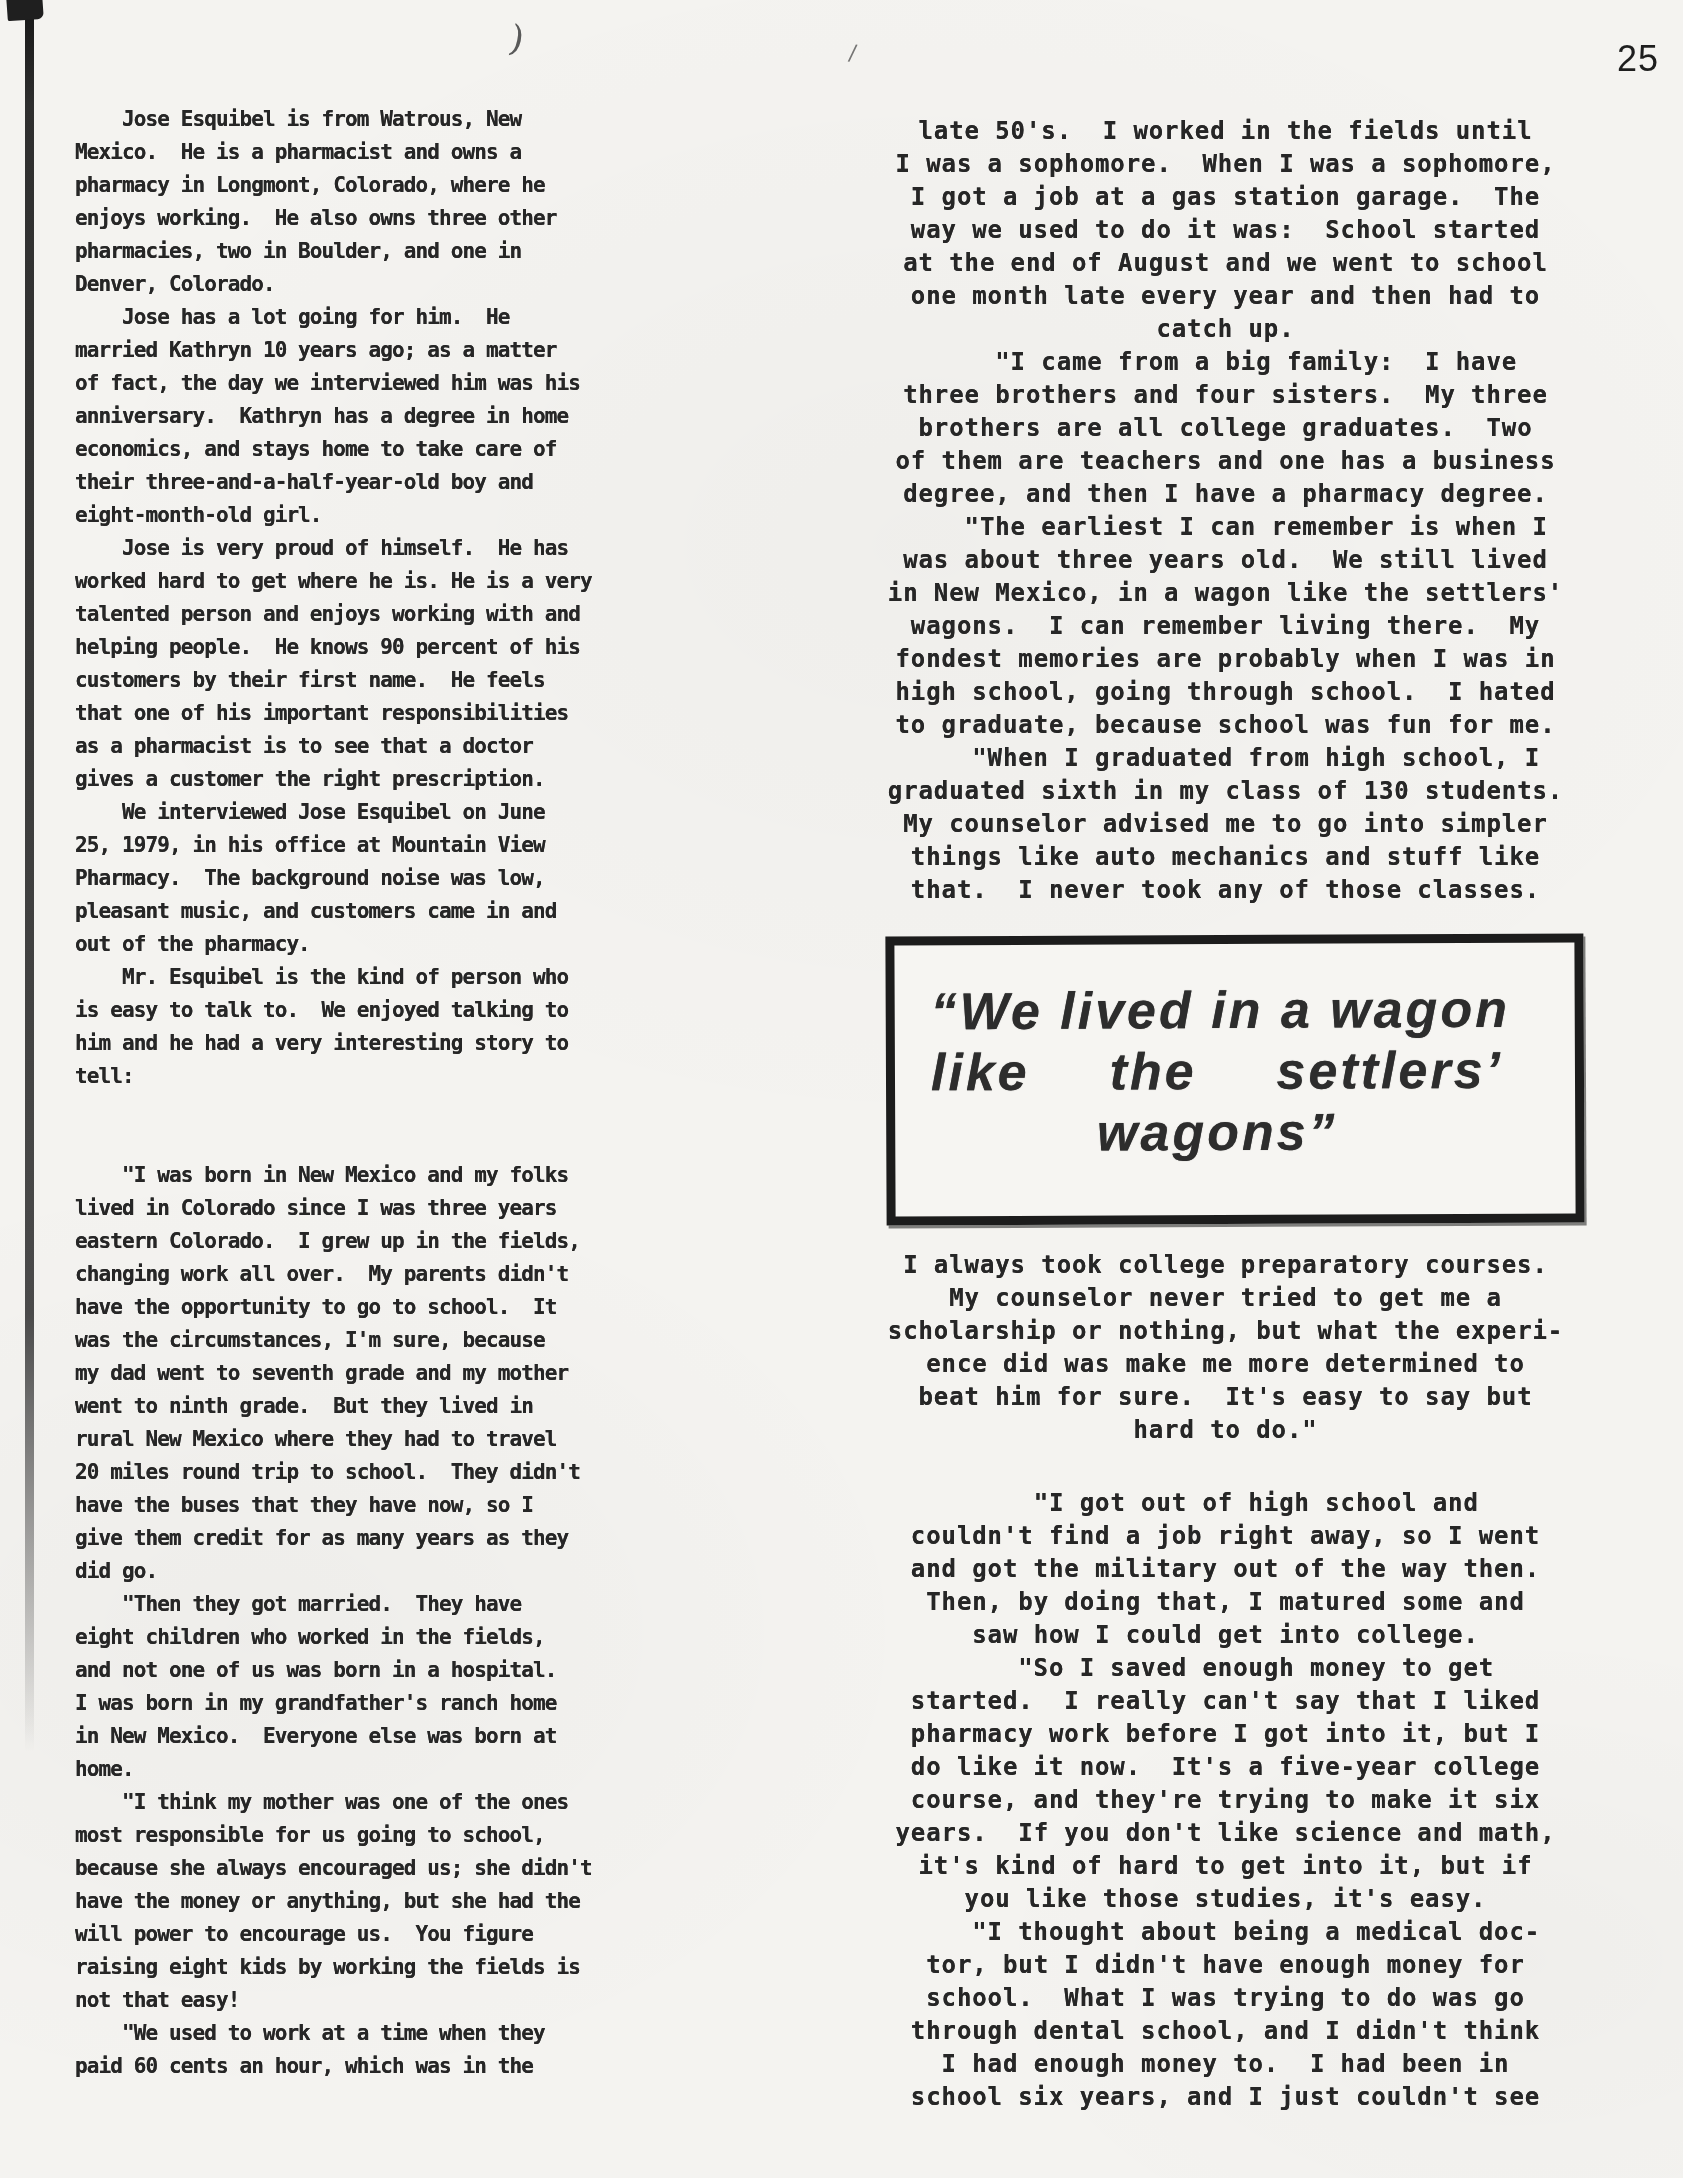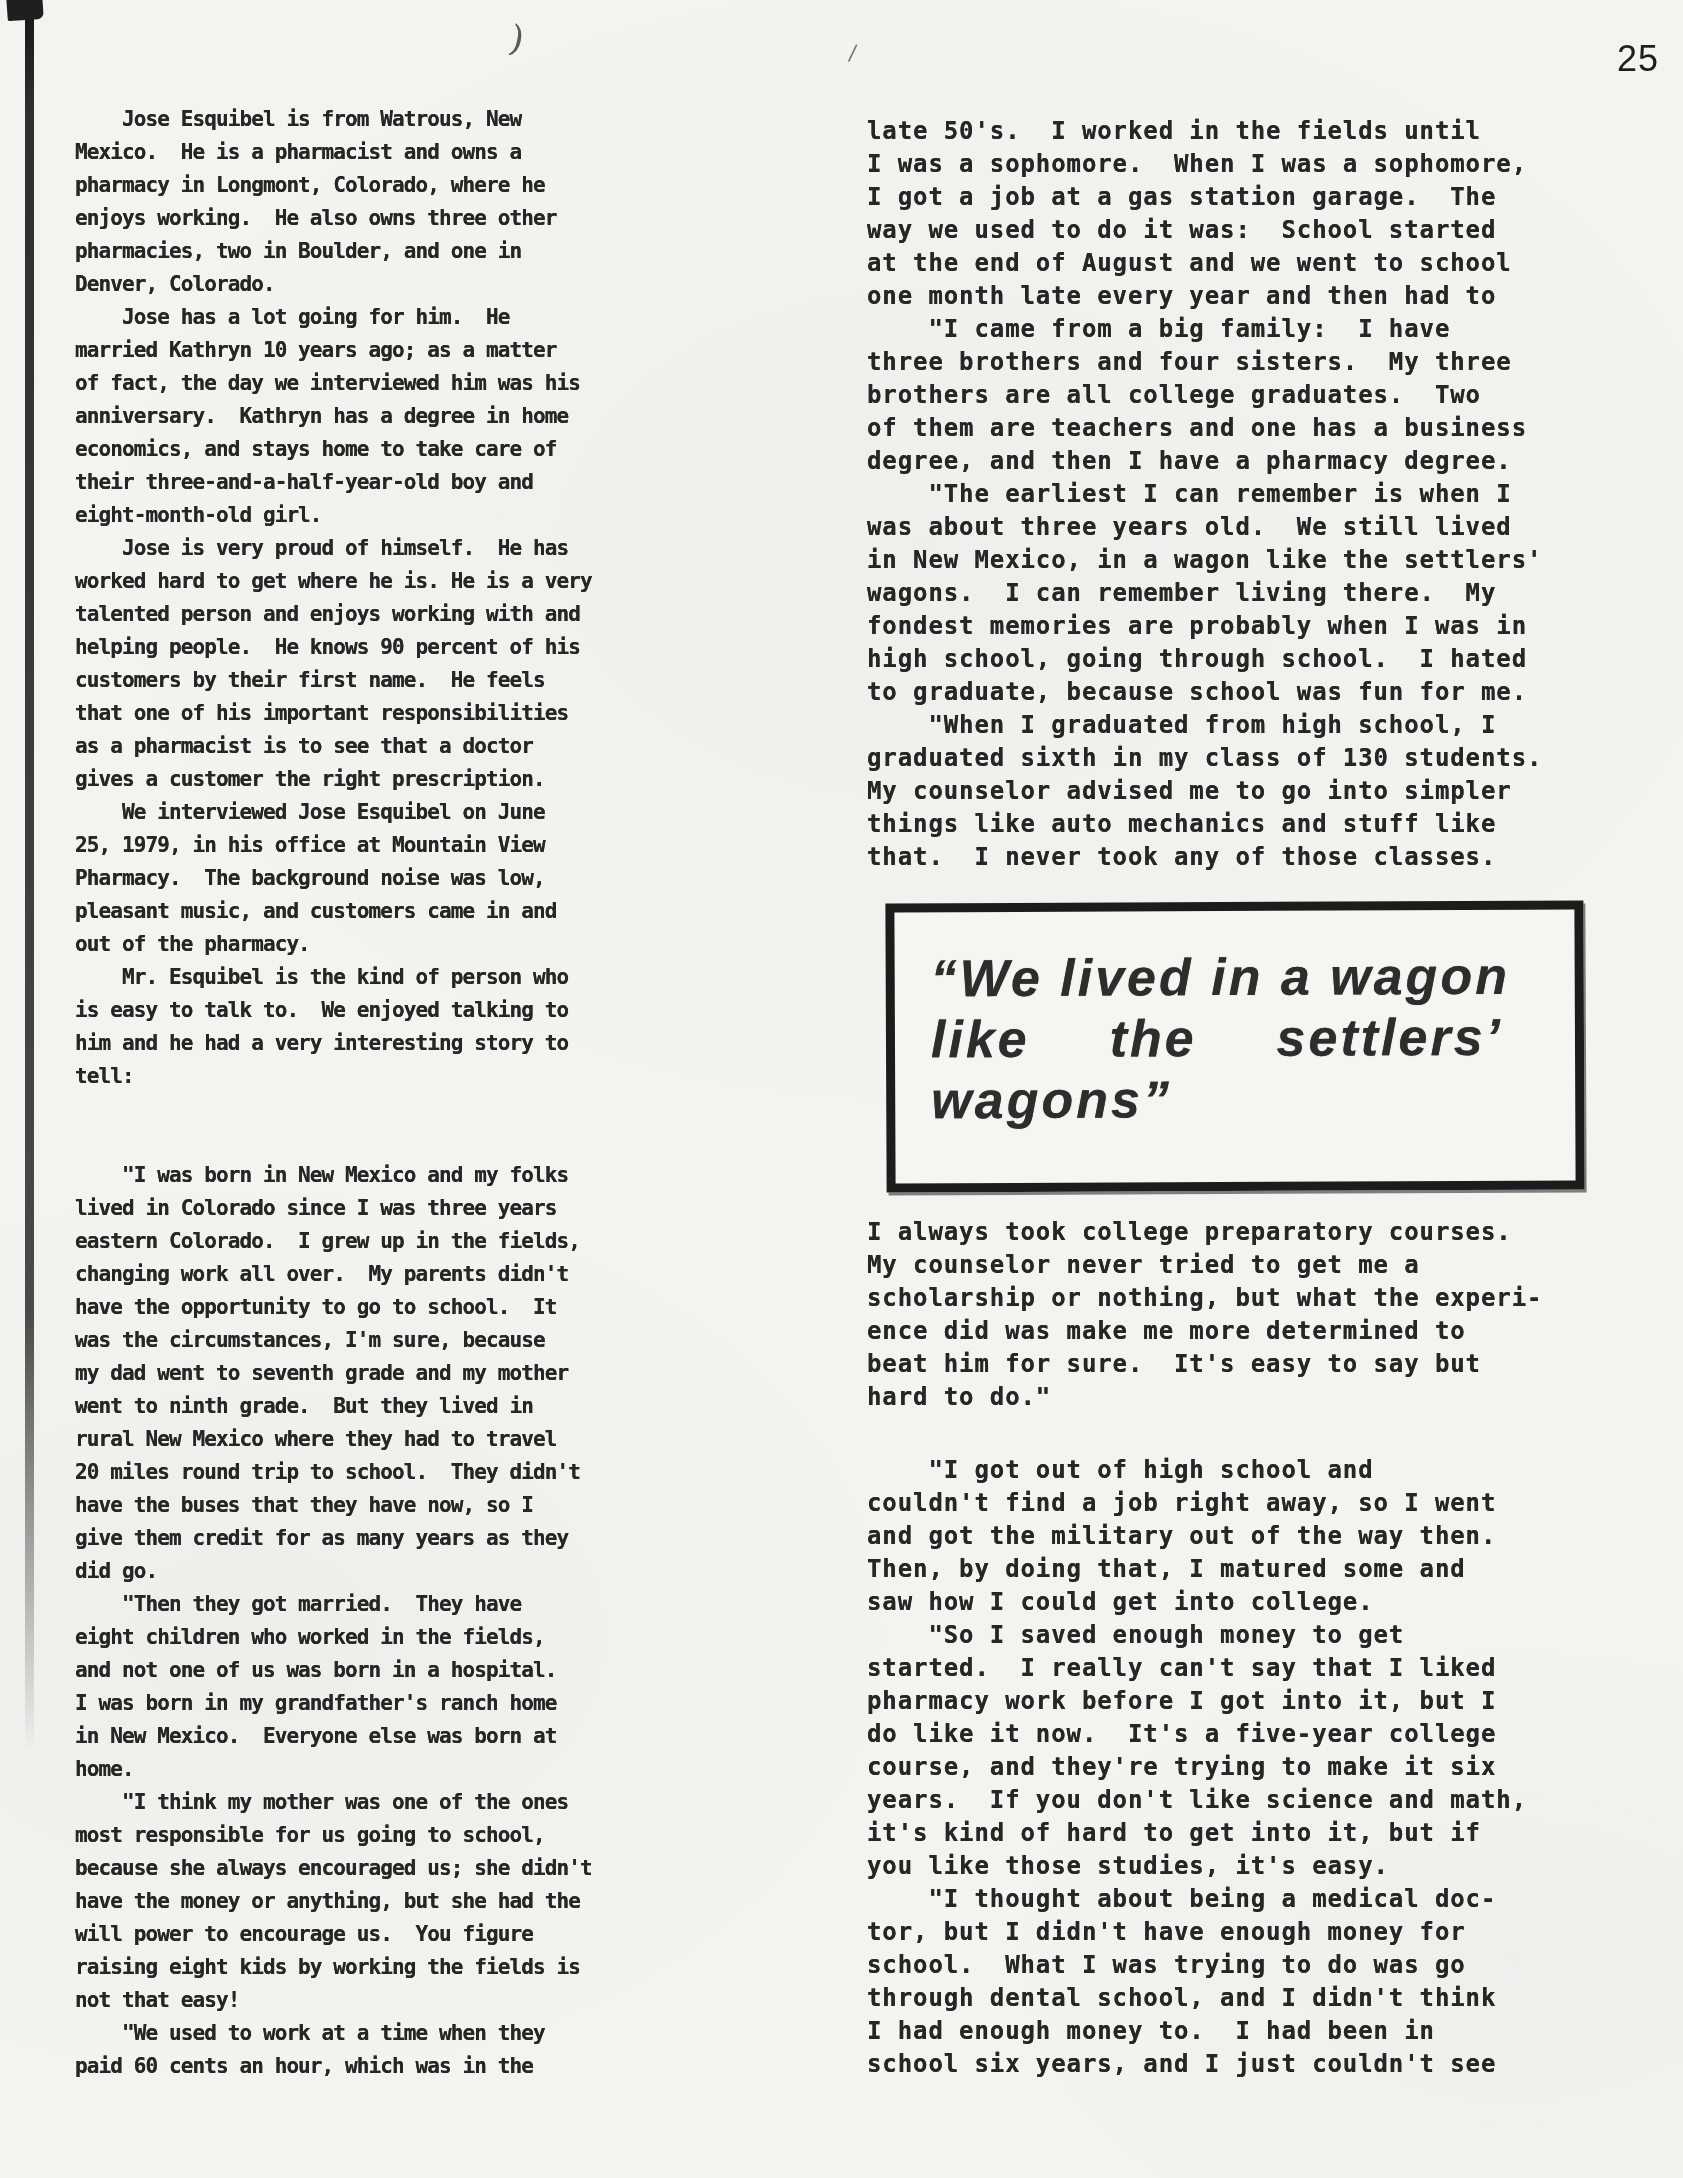--- a/index.html
+++ b/index.html
@@ -36,21 +36,21 @@
   }
 
   
   .col{position:absolute;text-shadow:0 0 0.5px rgba(25,25,25,0.8);font-weight:bold;}
   .col-left{
     left:75px;top:103px;width:578px;
     font-size:21px;line-height:33px;letter-spacing:-0.9px;
   }
   .col-right{
     left:867px;top:115px;width:717px;
-    font-size:24px;line-height:33px;letter-spacing:0.9px;
+    font-size:24px;line-height:33px;letter-spacing:0.9px;text-align:center;
   }
   .ln{height:33px;white-space:pre;}
   .lnr{height:33px;white-space:pre;}
 
   
   .quote-box{
     box-sizing:border-box;
     margin:28px 0 25px 19px;
     width:698px;height:289px;
     border:9px solid #1c1c1c;
@@ -146,20 +146,21 @@
     </div>
 
   <div class="col col-right">
     <div>
         <div class="lnr">late 50's.  I worked in the fields until</div>
         <div class="lnr">I was a sophomore.  When I was a sophomore,</div>
         <div class="lnr">I got a job at a gas station garage.  The</div>
         <div class="lnr">way we used to do it was:  School started</div>
         <div class="lnr">at the end of August and we went to school</div>
         <div class="lnr">one month late every year and then had to</div>
+        <div class="lnr">catch up.</div>
         <div class="lnr">    "I came from a big family:  I have</div>
         <div class="lnr">three brothers and four sisters.  My three</div>
         <div class="lnr">brothers are all college graduates.  Two</div>
         <div class="lnr">of them are teachers and one has a business</div>
         <div class="lnr">degree, and then I have a pharmacy degree.</div>
         <div class="lnr">    "The earliest I can remember is when I</div>
         <div class="lnr">was about three years old.  We still lived</div>
         <div class="lnr">in New Mexico, in a wagon like the settlers'</div>
         <div class="lnr">wagons.  I can remember living there.  My</div>
         <div class="lnr">fondest memories are probably when I was in</div>

